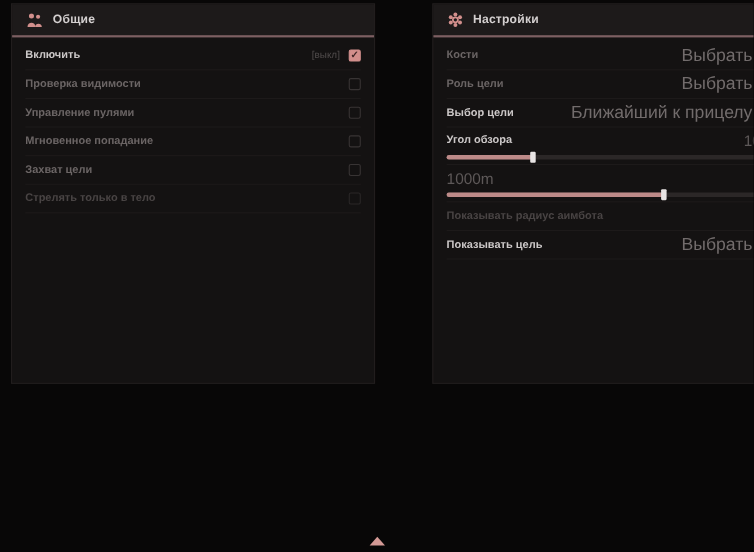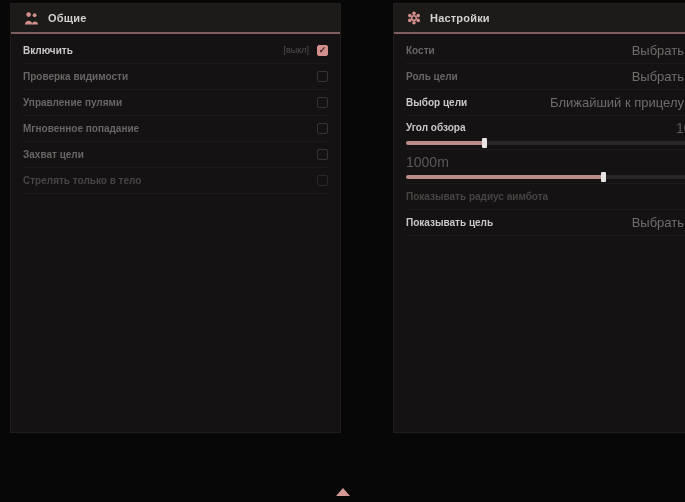--- a/index.html
+++ b/index.html
@@ -2,21 +2,21 @@
 <html><head>
 <meta charset="utf-8">
 <style>
   html,body{margin:0;padding:0;}
   body{
     width:685px;height:502px;position:relative;overflow:hidden;
     background:#080707;
     font-family:"Liberation Sans", sans-serif;
   }
   .panel{
-    position:absolute;top:3px;height:430px;
+    position:absolute;top:3px;height:346px;
     background:#141212;border:1px solid #211d1d;box-sizing:border-box;
   }
   #panel-left{left:10px;width:331px;}
   #panel-right{left:361px;width:325px;margin-left:32px;}
   .panel-header{
     height:28px;background:#1d1a1a;display:flex;align-items:center;
     padding:0 13px;gap:9px;border-bottom:2px solid #7d5f62;
   }
   .panel-title{color:#d4d0d0;font-size:11px;font-weight:bold;letter-spacing:.2px;}
   .hicon{display:flex;align-items:center;}
@@ -38,21 +38,21 @@
     background:transparent;
   }
   .checkbox.faint{border-color:#2a2727;}
   .checkbox.checked{
     background:#d28f8c;border-color:#d28f8c;
   }
   .checkbox.checked::after{
     content:"✓";font-size:9px;line-height:1;color:#3c2424;font-weight:bold;
   }
   .dropdown{display:flex;align-items:center;gap:12px;cursor:default;}
-  .dd-value{font-size:13px;color:#726c6c;}
+  .dd-value{font-size:16px;color:#726c6c;}
   .chev{display:block;}
   .value{font-size:14px;color:#5d5858;}
   .track{
     position:relative;height:4px;background:#2b2727;border-radius:2px;margin-top:5px;
   }
   .fill{height:100%;background:#bd8a88;border-radius:2px;}
   .thumb{
     position:absolute;top:-3px;width:5px;height:10px;background:#e8e4e4;
     border-radius:1px;margin-left:-2px;
   }

